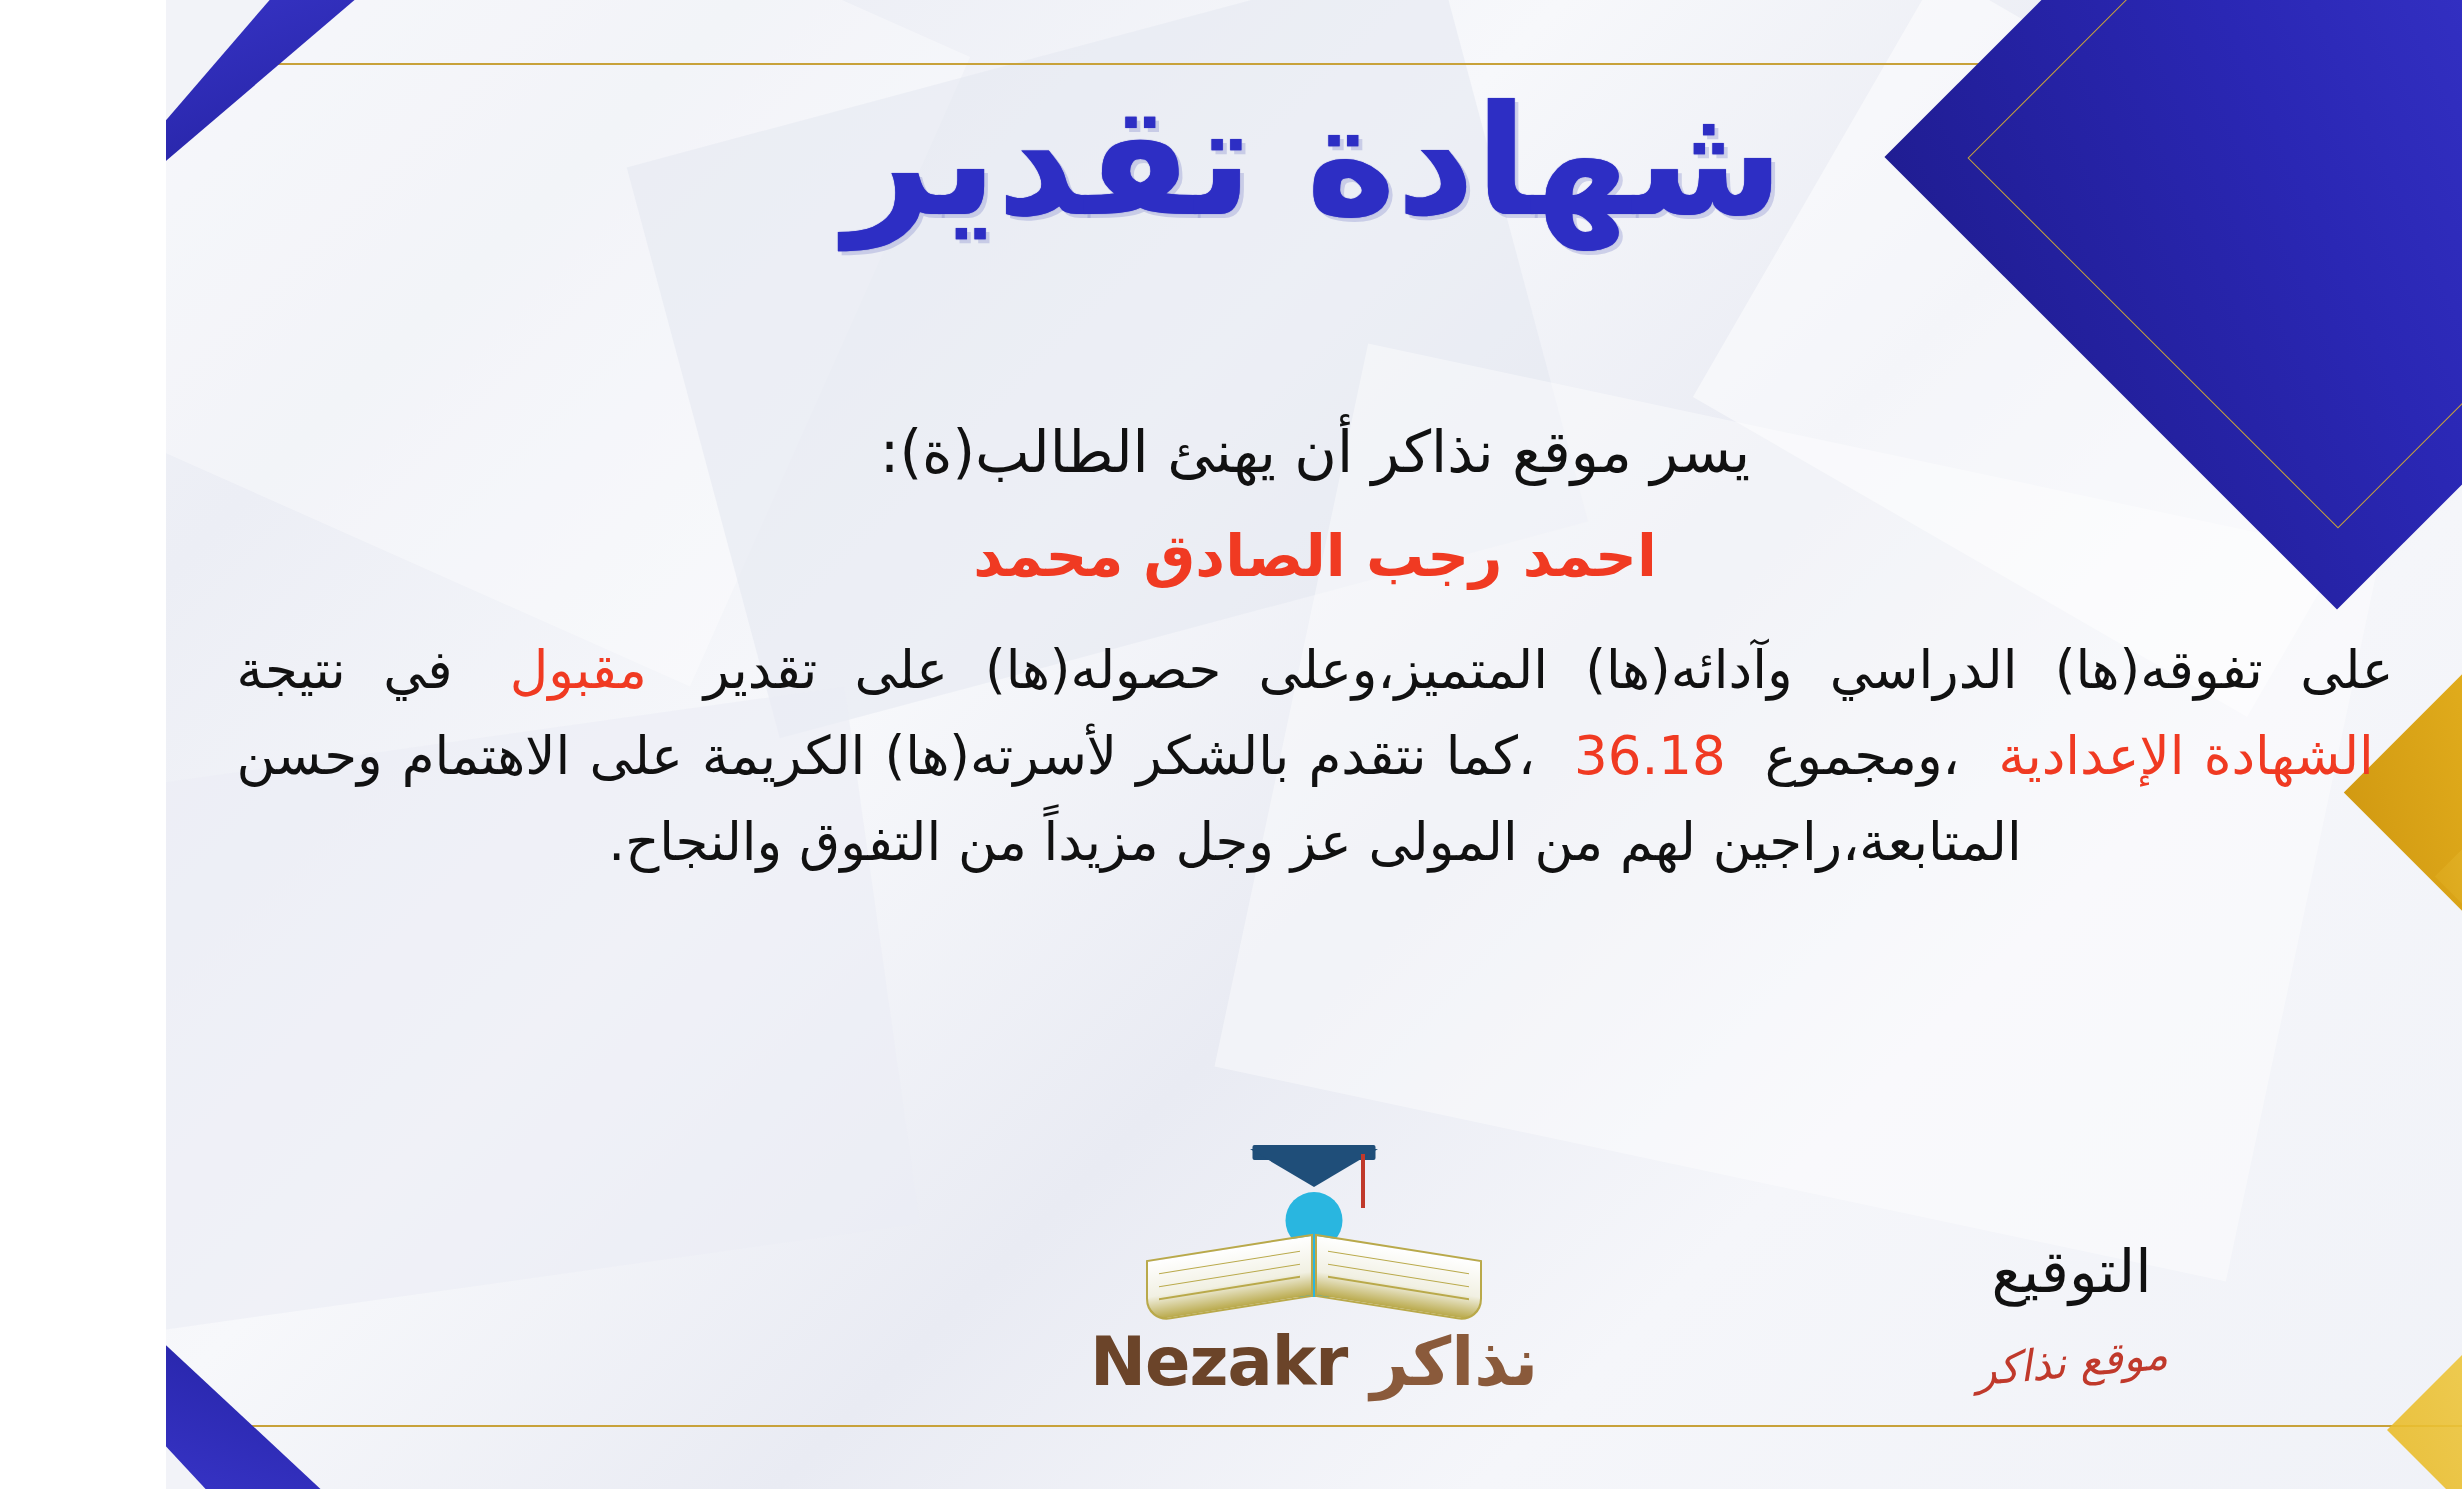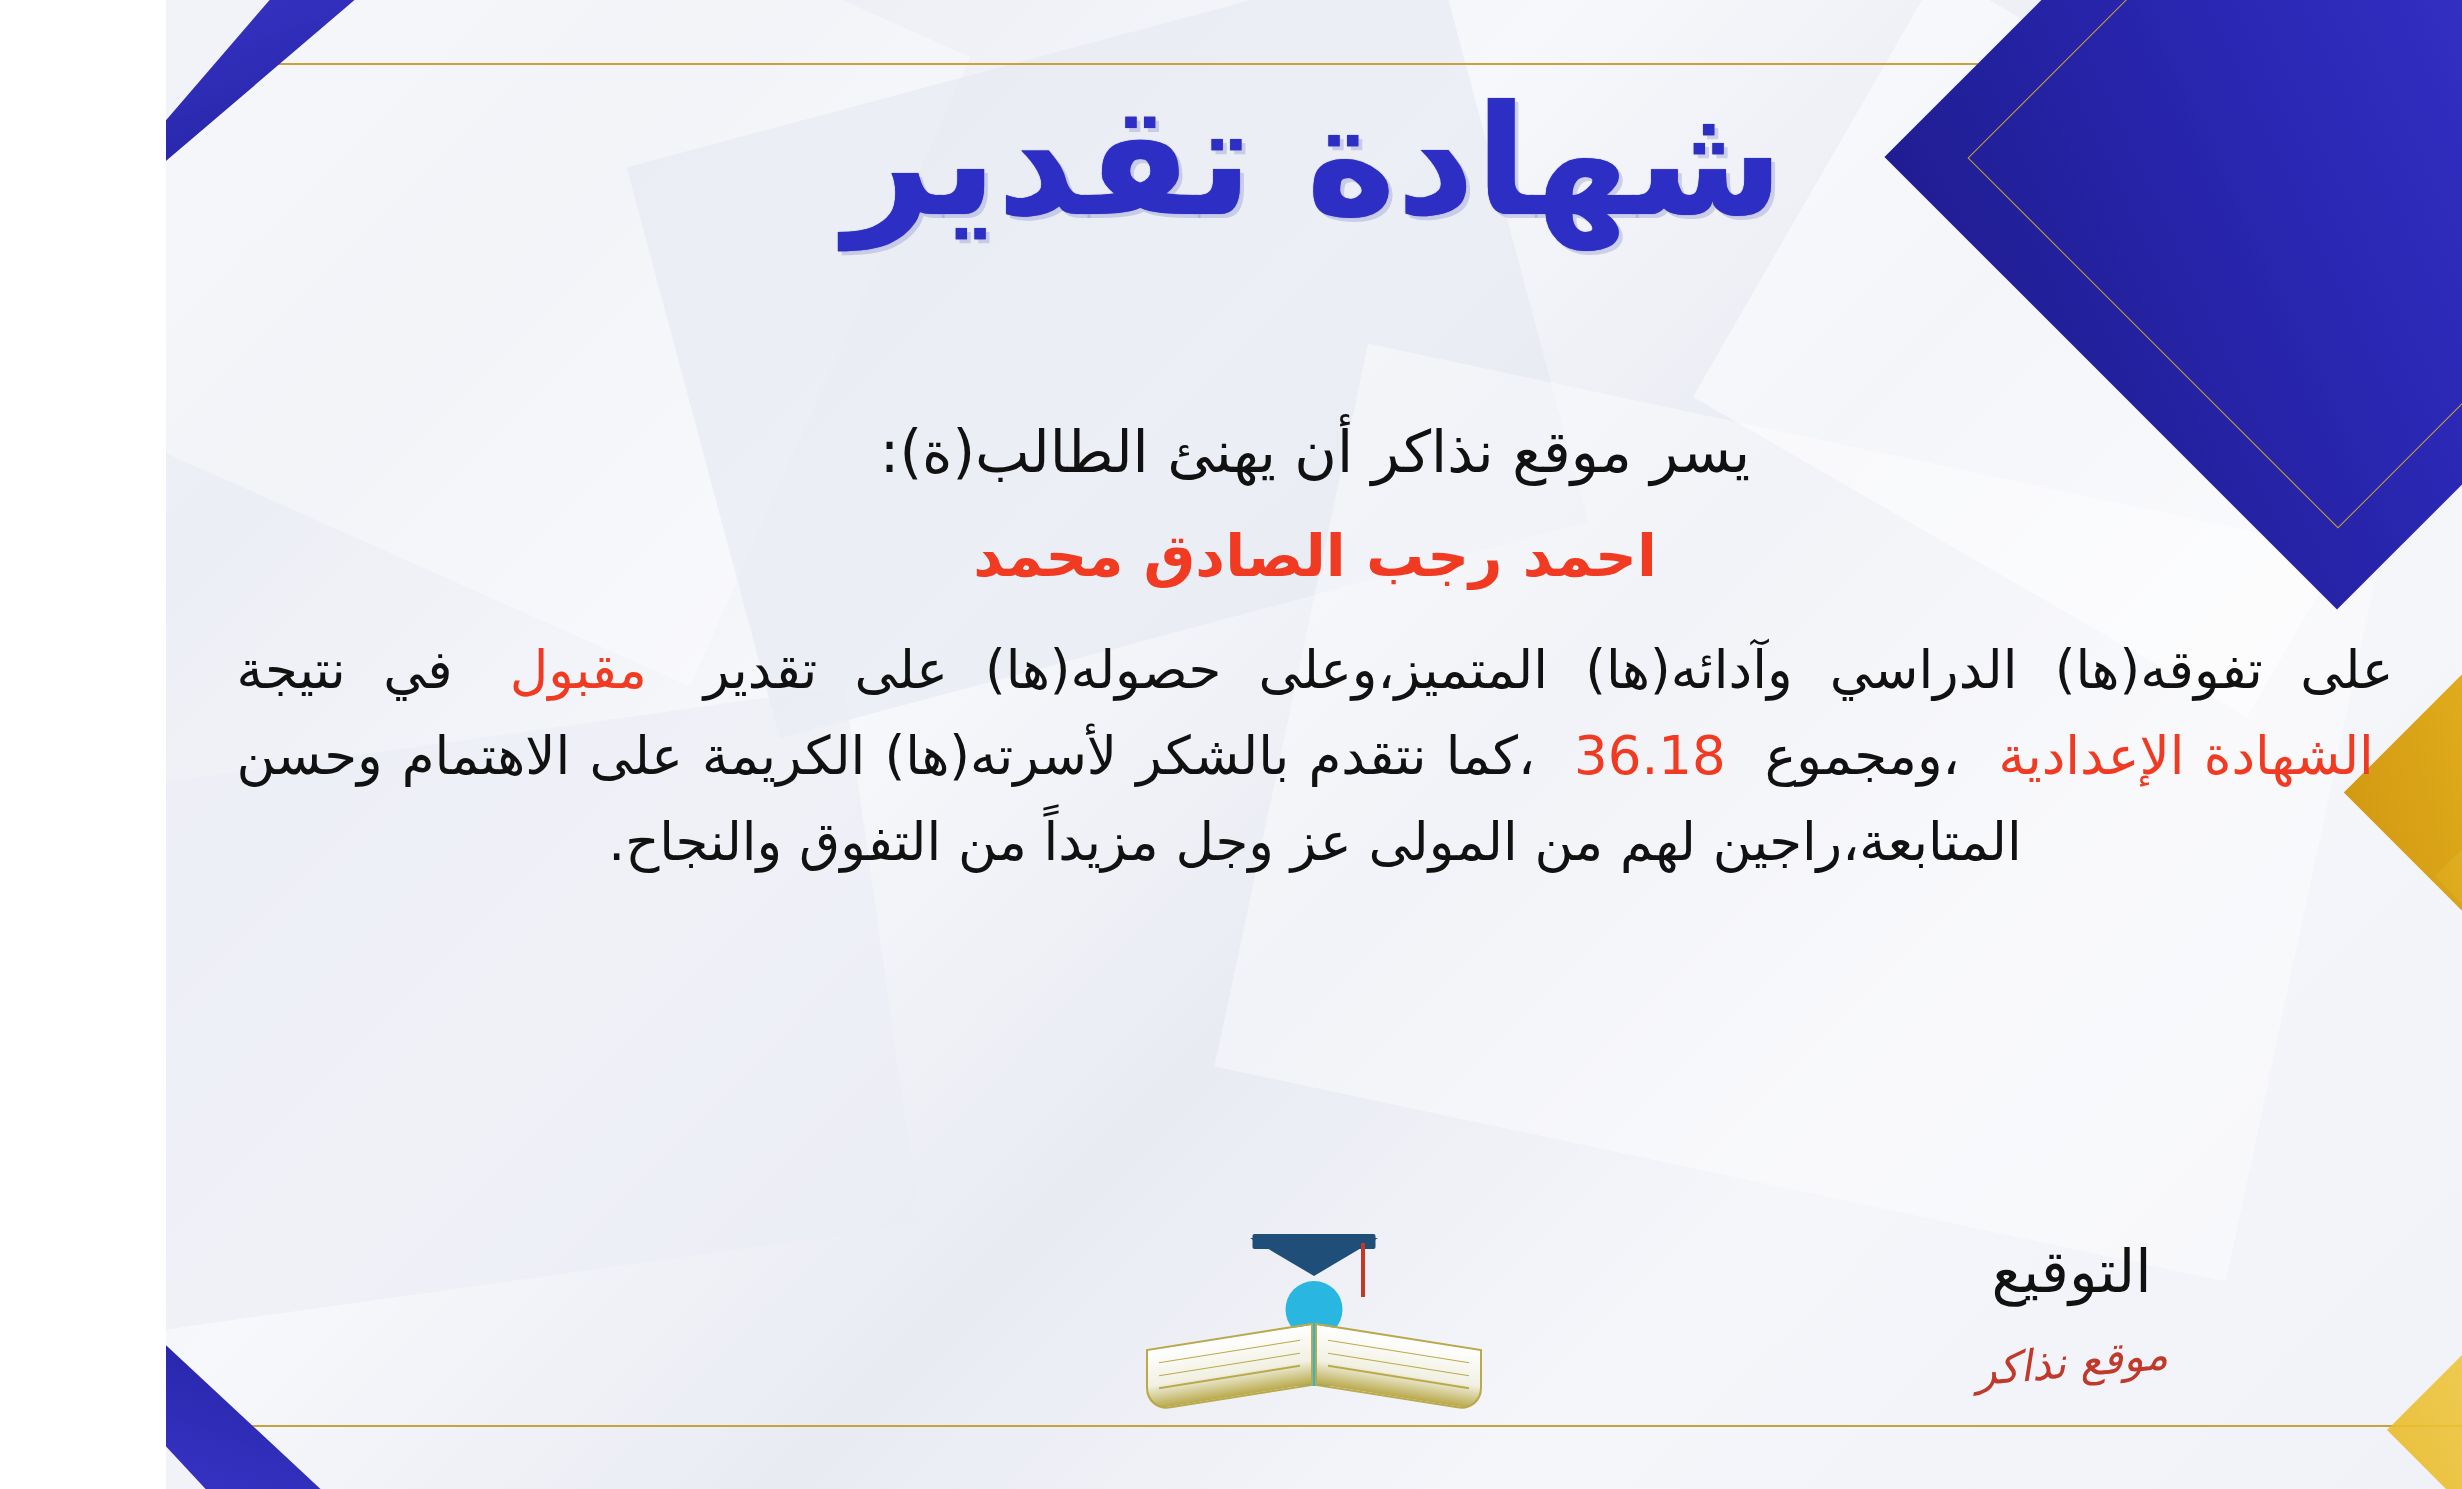--- a/index.html
+++ b/index.html
@@ -426,17 +426,21 @@
           <div class="book-line" style="top:12.8px"></div>
           <div class="book-line" style="top:25.6px"></div>
           <div class="book-line" style="top:38px"></div>
         </div>
         <div class="book-right">
           <div class="book-line" style="top:12.8px"></div>
           <div class="book-line" style="top:25.6px"></div>
           <div class="book-line" style="top:38px"></div>
         </div>
       </div>
+      <div class="logo-text">
+        <span>نذاكر</span>
+        <span class="lat">Nezakr</span>
+      </div>
     </div>
 
   </div>
 </div>
 
 
 </body></html>

